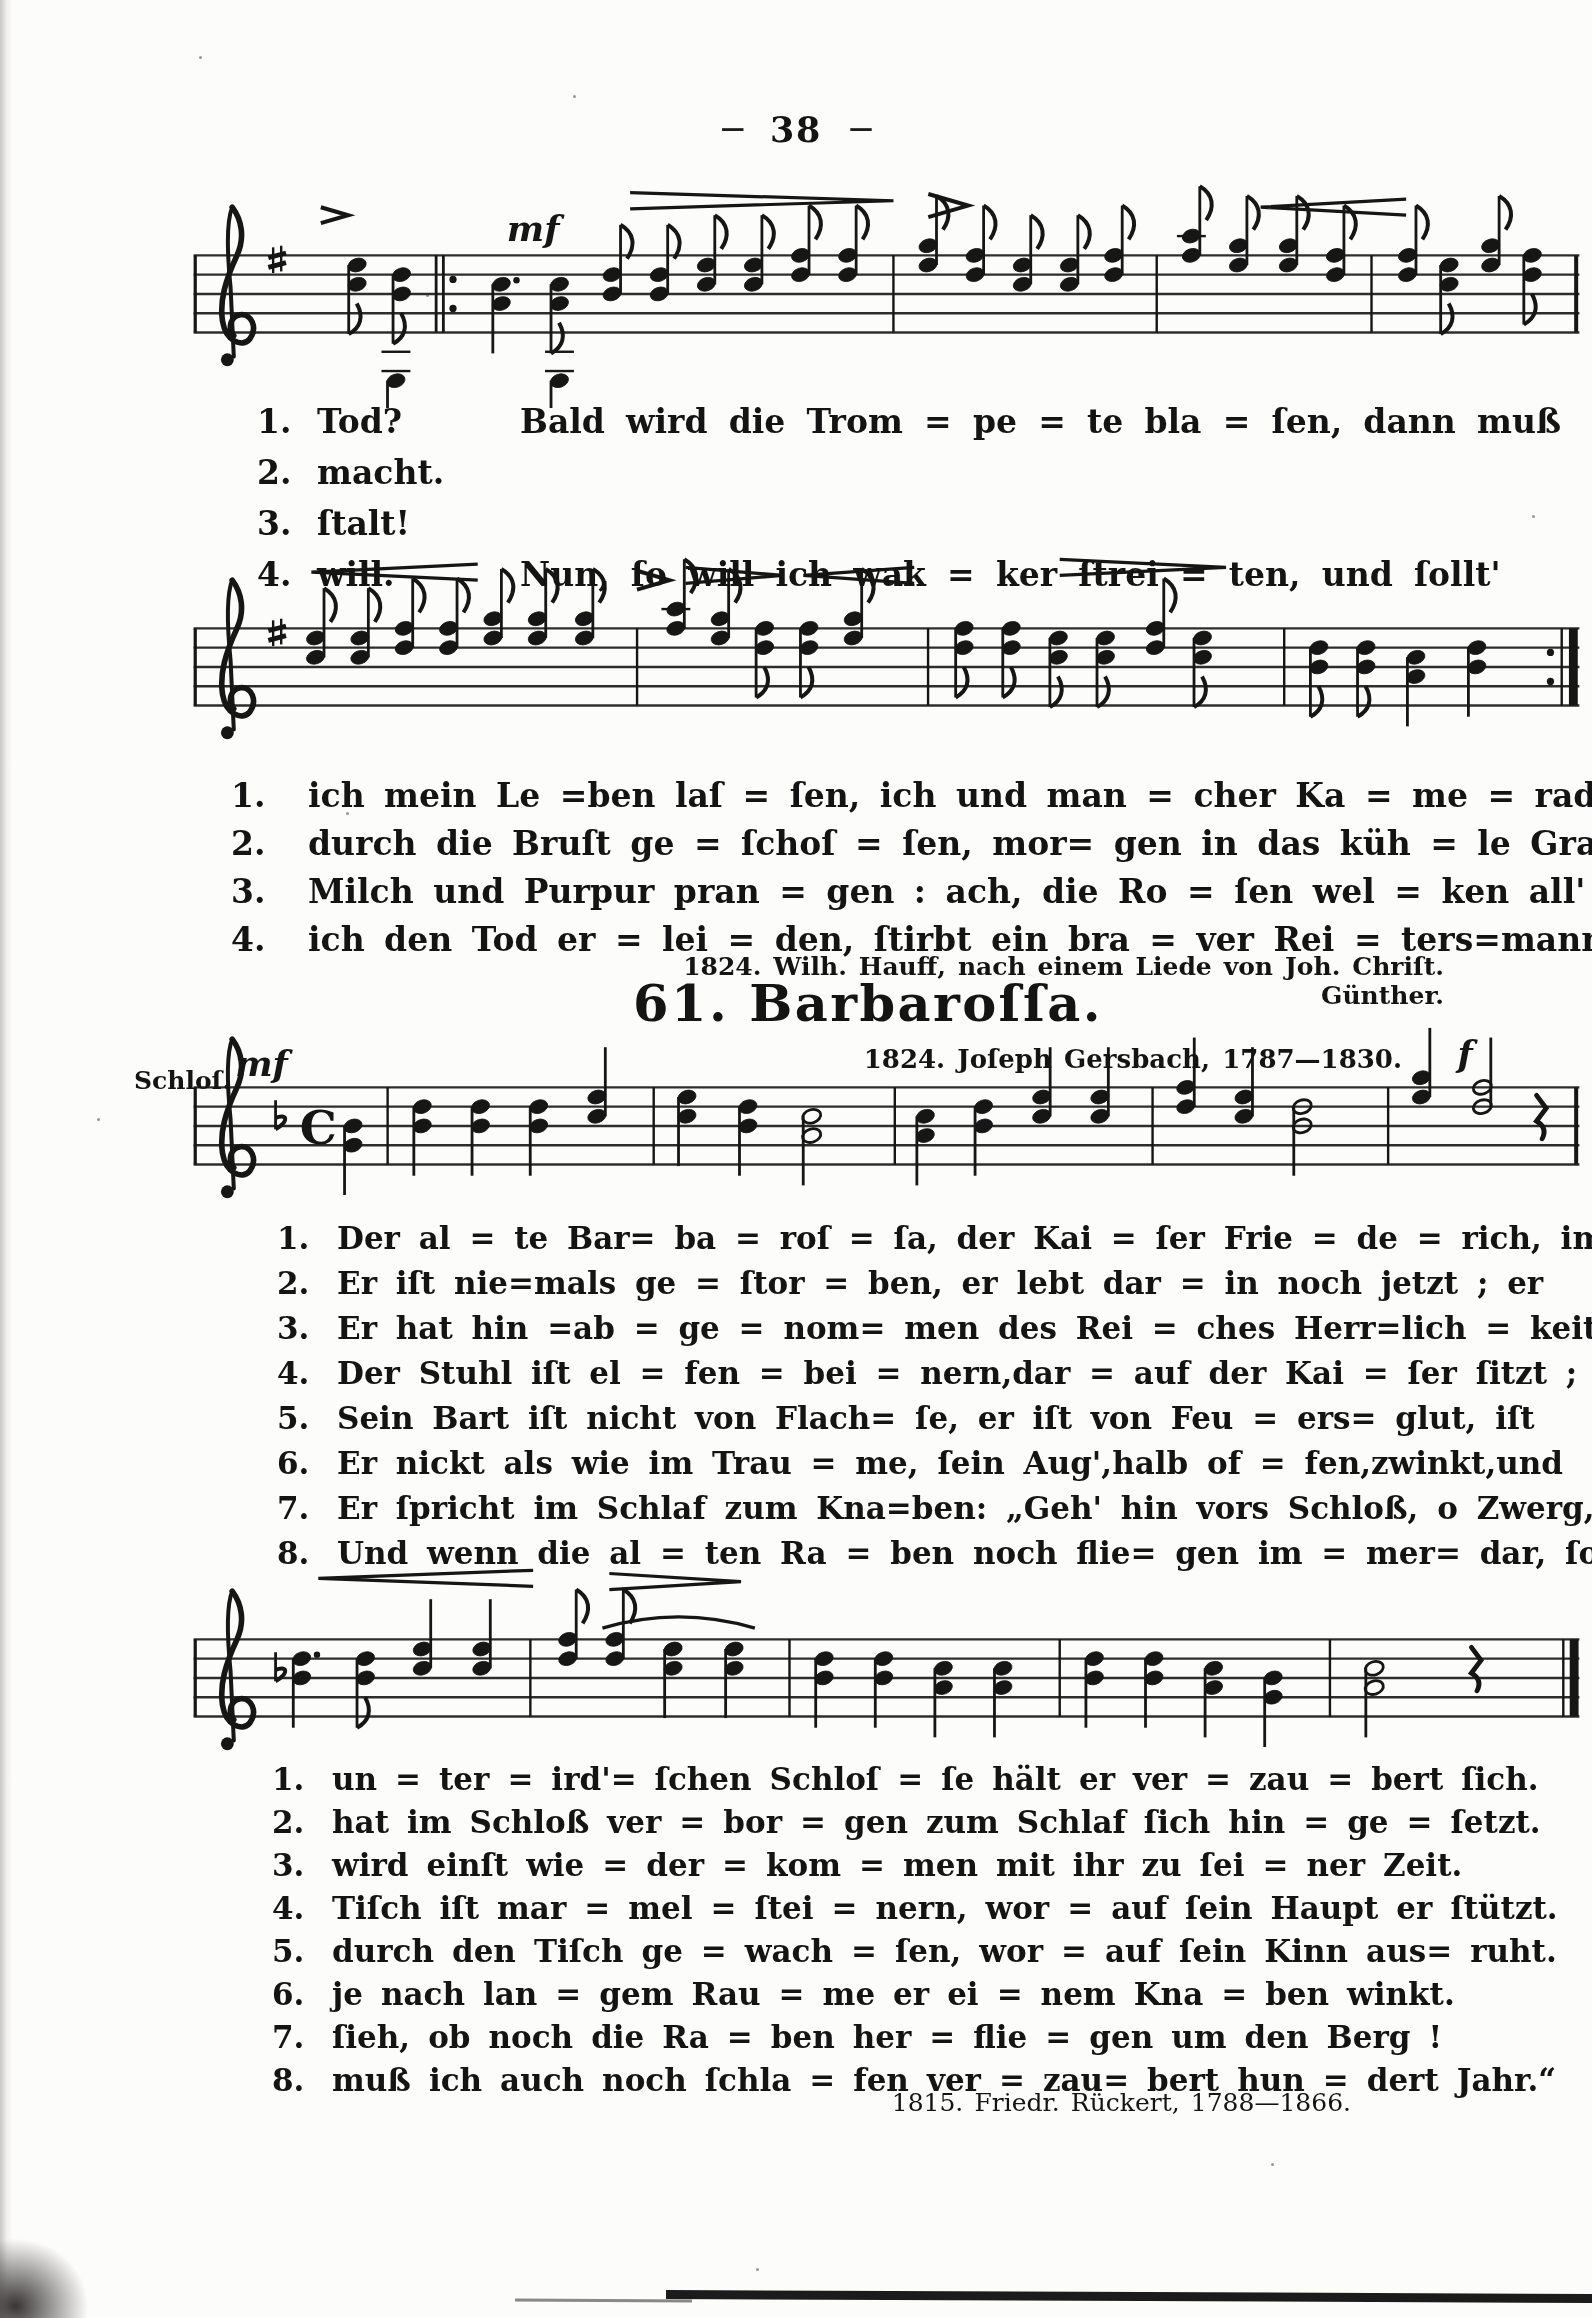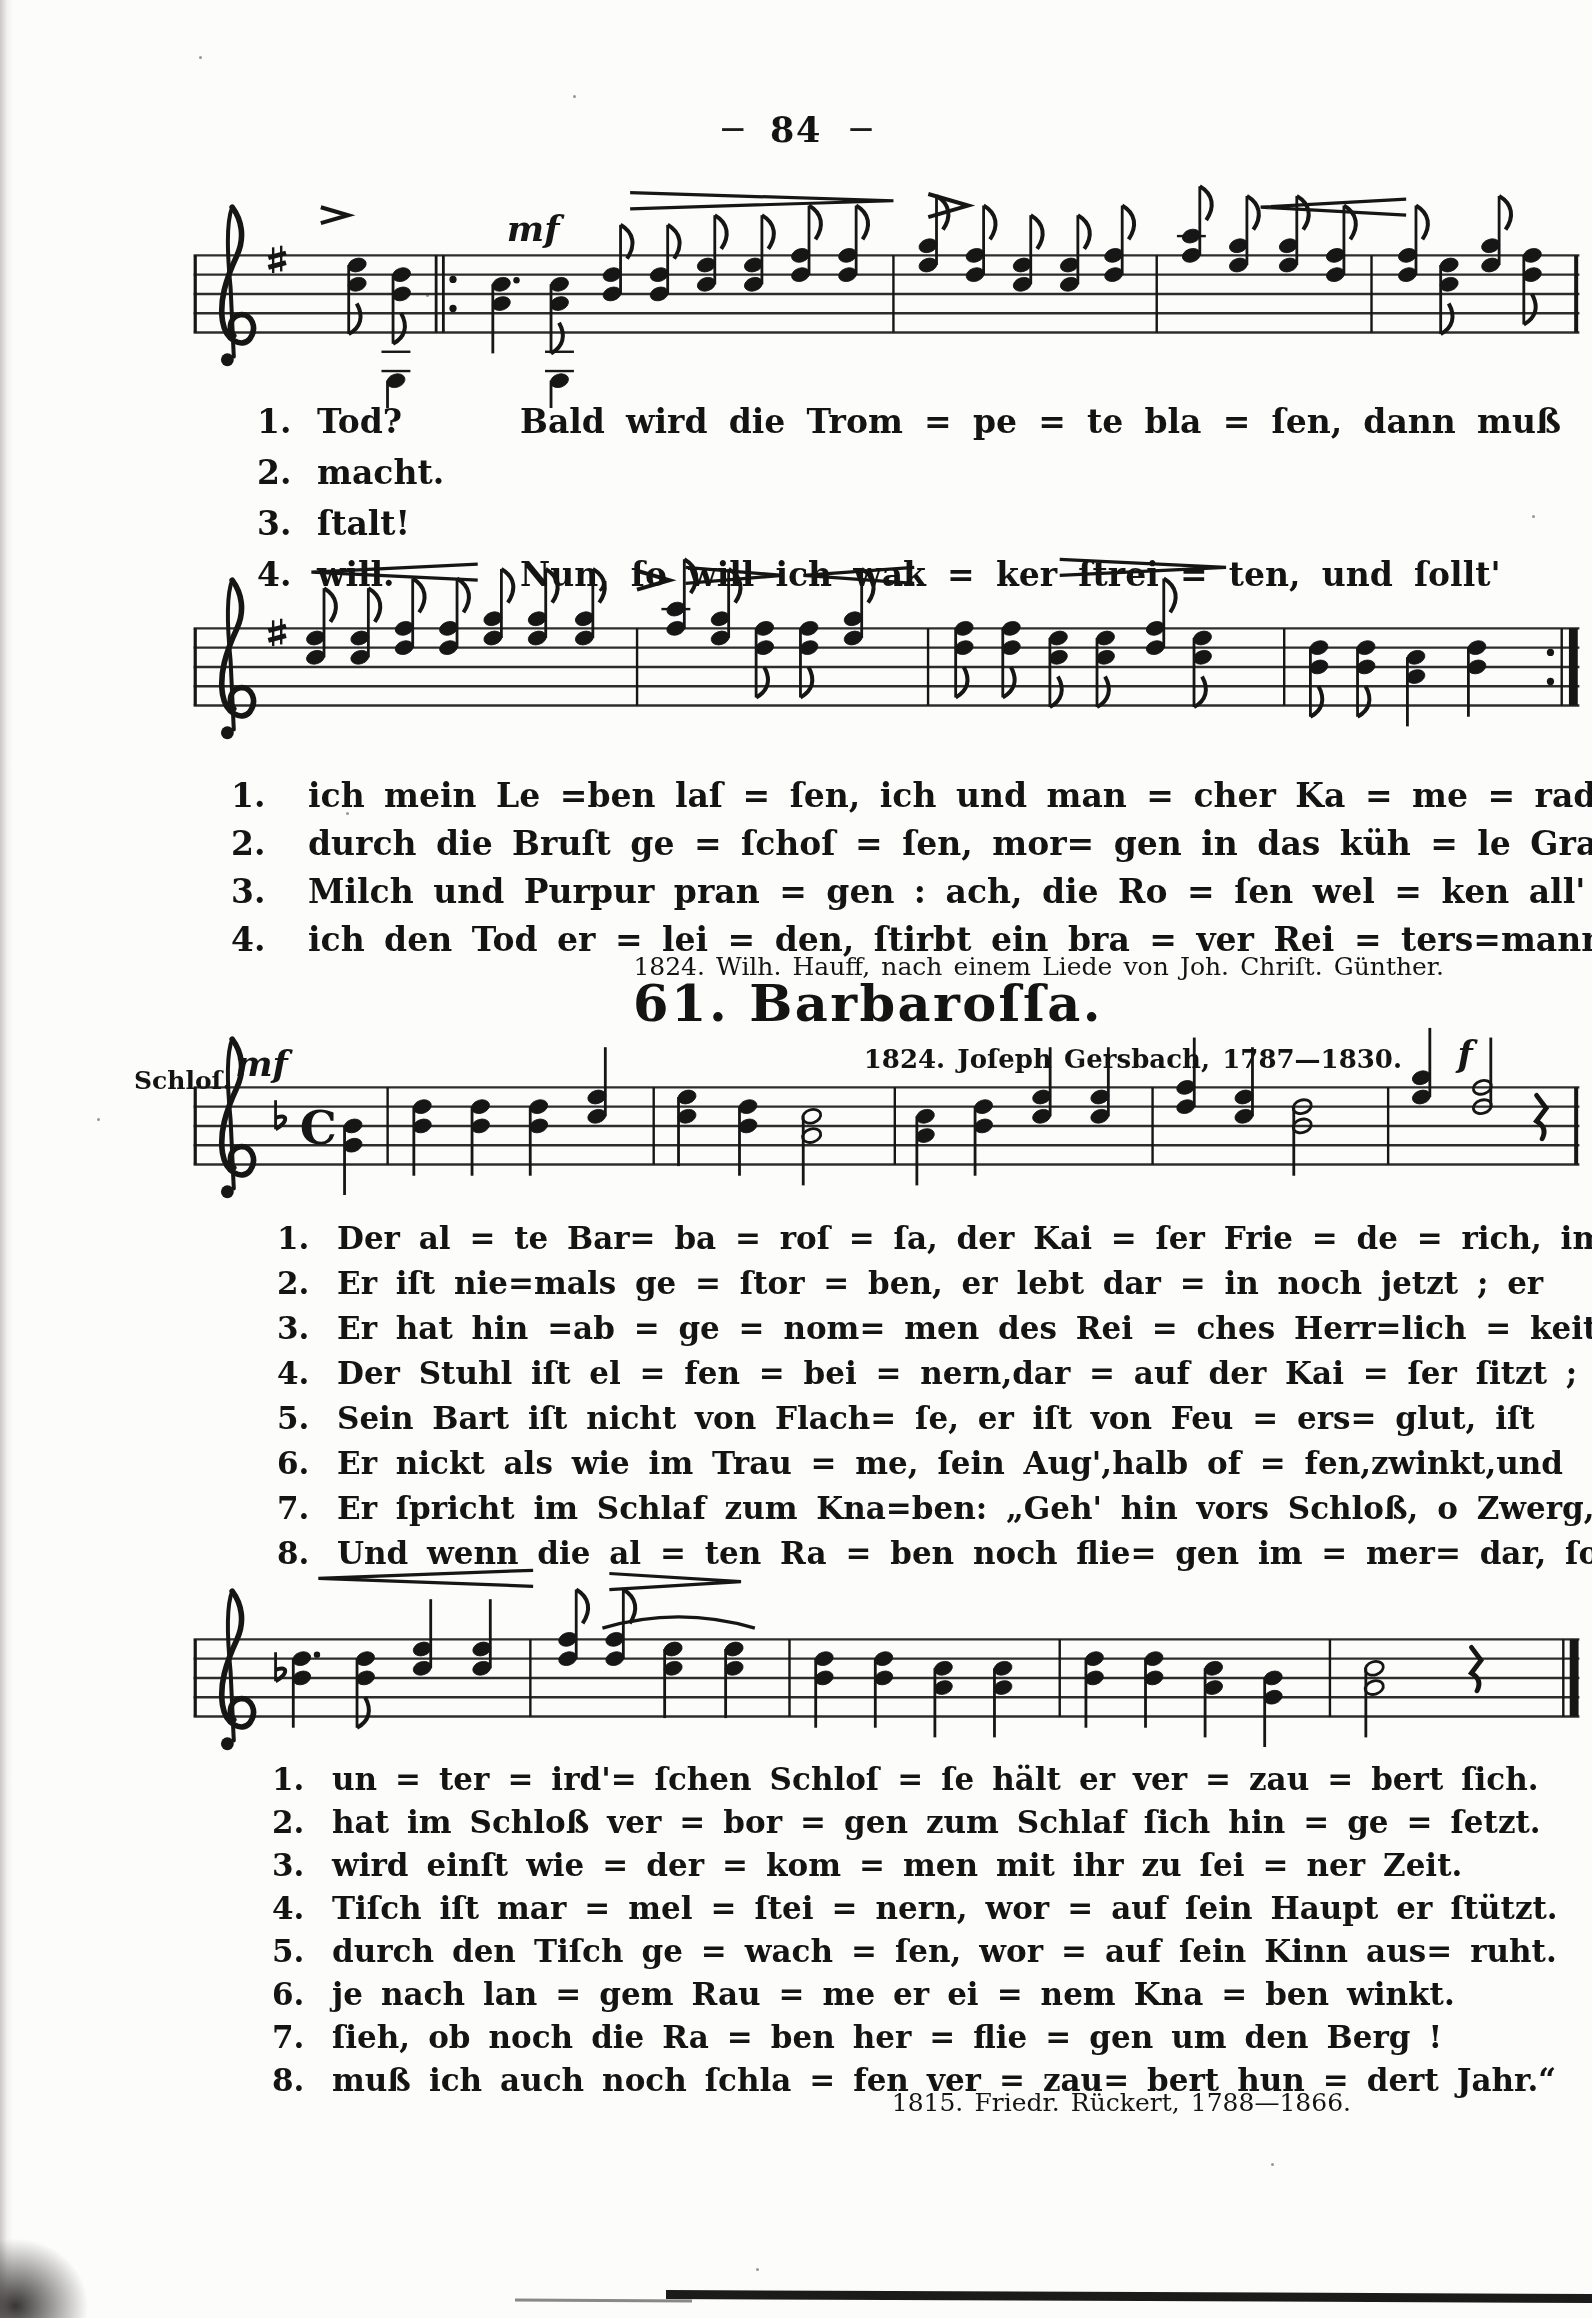--- a/index.html
+++ b/index.html
@@ -24,39 +24,39 @@
   #verses-a{top:396px;left:257px;font-size:33px}
   #verses-a .vline{line-height:51px;word-spacing:9.7px}
   #verses-b{top:772px;left:231px;font-size:33px}
   #verses-b .vline{line-height:48px;word-spacing:8px}
   #verses-b .vnum{flex:0 0 77px}
   #verses-c{top:1216px;left:277px;font-size:31px}
   #verses-c .vline{line-height:45px;word-spacing:8px}
   #verses-d{top:1758px;left:272px;font-size:31px}
   #verses-d .vline{line-height:43px;word-spacing:7.2px}
   
-  #attr1{top:952px;left:563px;width:881px;text-align:right;font-weight:normal;font-size:25px;word-spacing:3.2px}
+  #attr1{top:952px;left:563px;width:881px;text-align:right;font-weight:bold;font-size:25px;word-spacing:3.2px}
   #title61{top:973px;left:72px;width:1592px;text-align:center;font-weight:bold;font-size:51px;letter-spacing:2.4px}
   #composer61{top:1044px;right:190px;font-weight:bold;font-size:26px;word-spacing:3.2px}
   #tempo61{top:1066px;left:134px;font-weight:bold;font-size:25px}
   #attr2{top:2088px;right:241px;text-align:right;font-weight:normal;font-size:25px;word-spacing:3.2px}
   
   #edge-left{left:0;top:0;width:13px;height:2319px;
     background:linear-gradient(90deg,rgba(70,65,60,.28),rgba(70,65,60,.06) 55%,rgba(70,65,60,0))}
   #blob-bl{left:-14.5px;top:2236px;width:105px;height:97px;
     background:radial-gradient(ellipse at 28% 72%,rgba(35,32,30,.9),rgba(35,32,30,0) 68%)}
   #scanline-bottom{left:666px;top:2292px;width:933px;height:8.8px;background:#1b1b1b;transform:rotate(.25deg)}
   #scanline-bottom2{left:515px;top:2299px;width:177px;height:3.2px;background:rgba(40,40,40,.55);transform:rotate(.3deg)}
   .speck{width:3.2px;height:3.2px;border-radius:50%;background:rgba(55,50,45,.5)}
 </style>
 </head>
 <body>
 
 <div class="abs" id="pageno">
-  <span class="dash">—</span><span>84</span><span class="dash">—</span>
+  <span class="dash">—</span><span>38</span><span class="dash">—</span>
 </div>
 
 <div class="abs staff" id="staff-1">
     <svg viewBox="0 0 1725 300" width="1387" height="241">
       <line x1="0" y1="110" x2="1725" y2="110" stroke="#1c1c1c" stroke-width="3" opacity="0.92"></line>
       <line x1="0" y1="134" x2="1725" y2="134" stroke="#1c1c1c" stroke-width="3" opacity="0.92"></line>
       <line x1="0" y1="158" x2="1725" y2="158" stroke="#1c1c1c" stroke-width="3" opacity="0.92"></line>
       <line x1="0" y1="182" x2="1725" y2="182" stroke="#1c1c1c" stroke-width="3" opacity="0.92"></line>
       <line x1="0" y1="206" x2="1725" y2="206" stroke="#1c1c1c" stroke-width="3" opacity="0.92"></line>
       <line x1="2" y1="110" x2="2" y2="206" stroke="#161616" stroke-width="4"></line>

